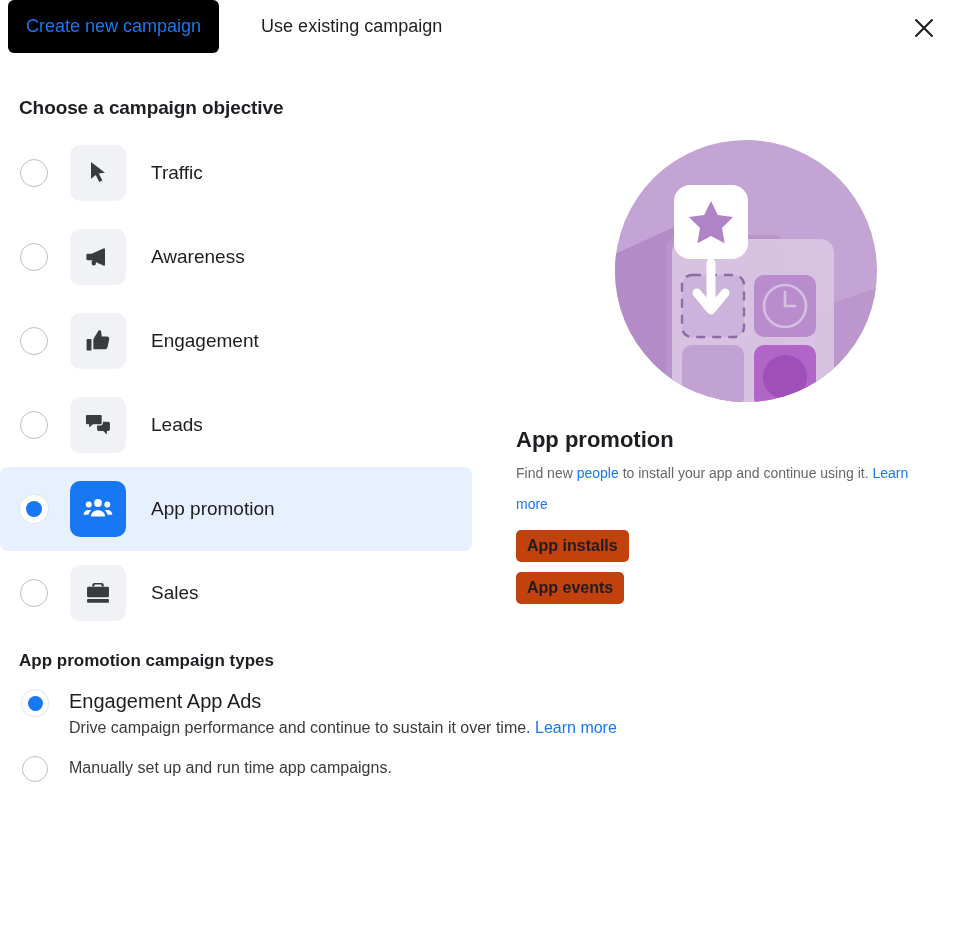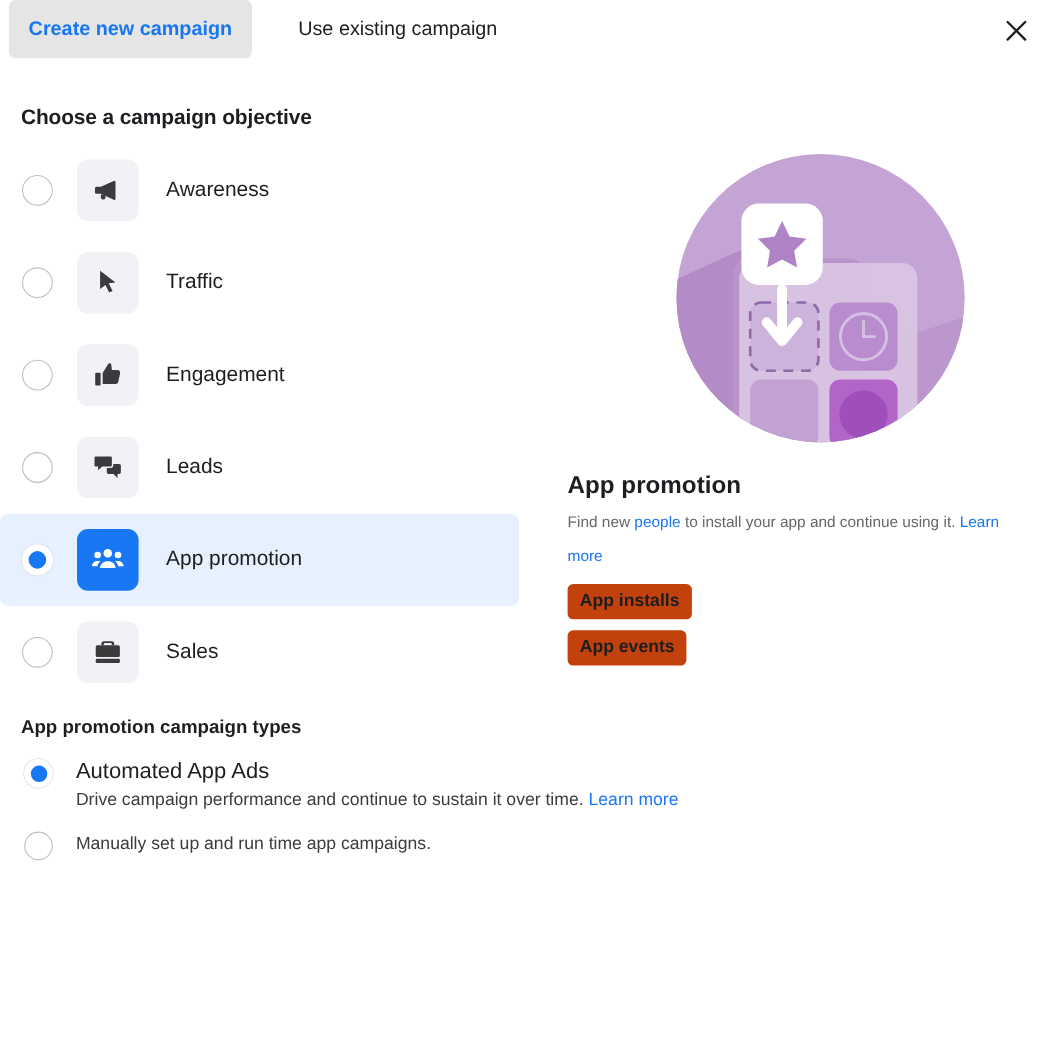--- a/index.html
+++ b/index.html
@@ -20,23 +20,23 @@
   }
   .tab {
     font-size: 18px;
     line-height: 1;
     padding: 17px 18px 18px 18px;
     border-radius: 6px;
     cursor: pointer;
     white-space: nowrap;
   }
   .tab.active {
-    background: #e5e5e5;
+    background: #000000;
     color: #1877f2;
-    font-weight: bold;
+    font-weight: normal;
     margin-left: 8px;
   }
   .tab.inactive {
     color: #1c1e21;
     font-weight: normal;
     margin-left: 24px;
   }
   .close-btn {
     position: absolute;
     right: 18px;
@@ -221,35 +221,35 @@
 <div class="section-title">Choose a campaign objective</div>
 
 <div class="main">
 
   <div class="left-col">
 
     <div class="obj-row">
       <div class="radio"></div>
       <div class="tile">
         <svg width="28" height="28" viewBox="0 0 24 24">
+          <path d="M6 2.6l12 9.2-5.3.6 3 6-2.6 1.3-3-6L6 17z" fill="#3a3b3c"></path>
+        </svg>
+      </div>
+      <div class="obj-label">Traffic</div>
+    </div>
+
+    <div class="obj-row">
+      <div class="radio"></div>
+      <div class="tile">
+        <svg width="28" height="28" viewBox="0 0 24 24">
           <path d="M3.2 9.3h3.4l10-4.6a1 1 0 0 1 1.4.9v12.8a1 1 0 0 1-1.4.9l-10-4.6H3.2A1.2 1.2 0 0 1 2 13.5v-3A1.2 1.2 0 0 1 3.2 9.3z" fill="#3a3b3c"></path>
           <path d="M6.6 15.2h3.6v2.4a1.6 1.6 0 0 1-1.6 1.6H8.2a1.6 1.6 0 0 1-1.6-1.6v-2.4z" fill="#3a3b3c"></path>
         </svg>
       </div>
       <div class="obj-label">Awareness</div>
-    </div>
-
-    <div class="obj-row">
-      <div class="radio"></div>
-      <div class="tile">
-        <svg width="28" height="28" viewBox="0 0 24 24">
-          <path d="M6 2.6l12 9.2-5.3.6 3 6-2.6 1.3-3-6L6 17z" fill="#3a3b3c"></path>
-        </svg>
-      </div>
-      <div class="obj-label">Traffic</div>
     </div>
 
     <div class="obj-row">
       <div class="radio"></div>
       <div class="tile">
         <svg width="28" height="28" viewBox="0 0 24 24">
           <rect x="2.2" y="10.2" width="4.2" height="10" rx="0.8" fill="#3a3b3c"></rect>
           <path d="M8 10.4l4.3-7.1c.6-1 2.2-.7 2.4.5l.5 4.3h4.4a2 2 0 0 1 2 2.4l-1.4 6.6a2.4 2.4 0 0 1-2.3 1.9H8z" fill="#3a3b3c"></path>
         </svg>
       </div>
@@ -343,21 +343,21 @@
 
   </div>
 </div>
 
 <div class="types">
   <div class="types-title">App promotion campaign types</div>
 
   <div class="type-row">
     <div class="radio-sm checked"></div>
     <div class="type-text">
-      <div class="type-name">Automated App Ads</div>
+      <div class="type-name">Engagement App Ads</div>
       <div class="type-desc">
         <span>Drive campaign performance and continue to sustain it over time. </span><a>Learn more</a>
       </div>
     </div>
   </div>
 
   <div class="type-row">
     <div class="radio-sm"></div>
     <div class="type-text">
       <div class="type-desc">

